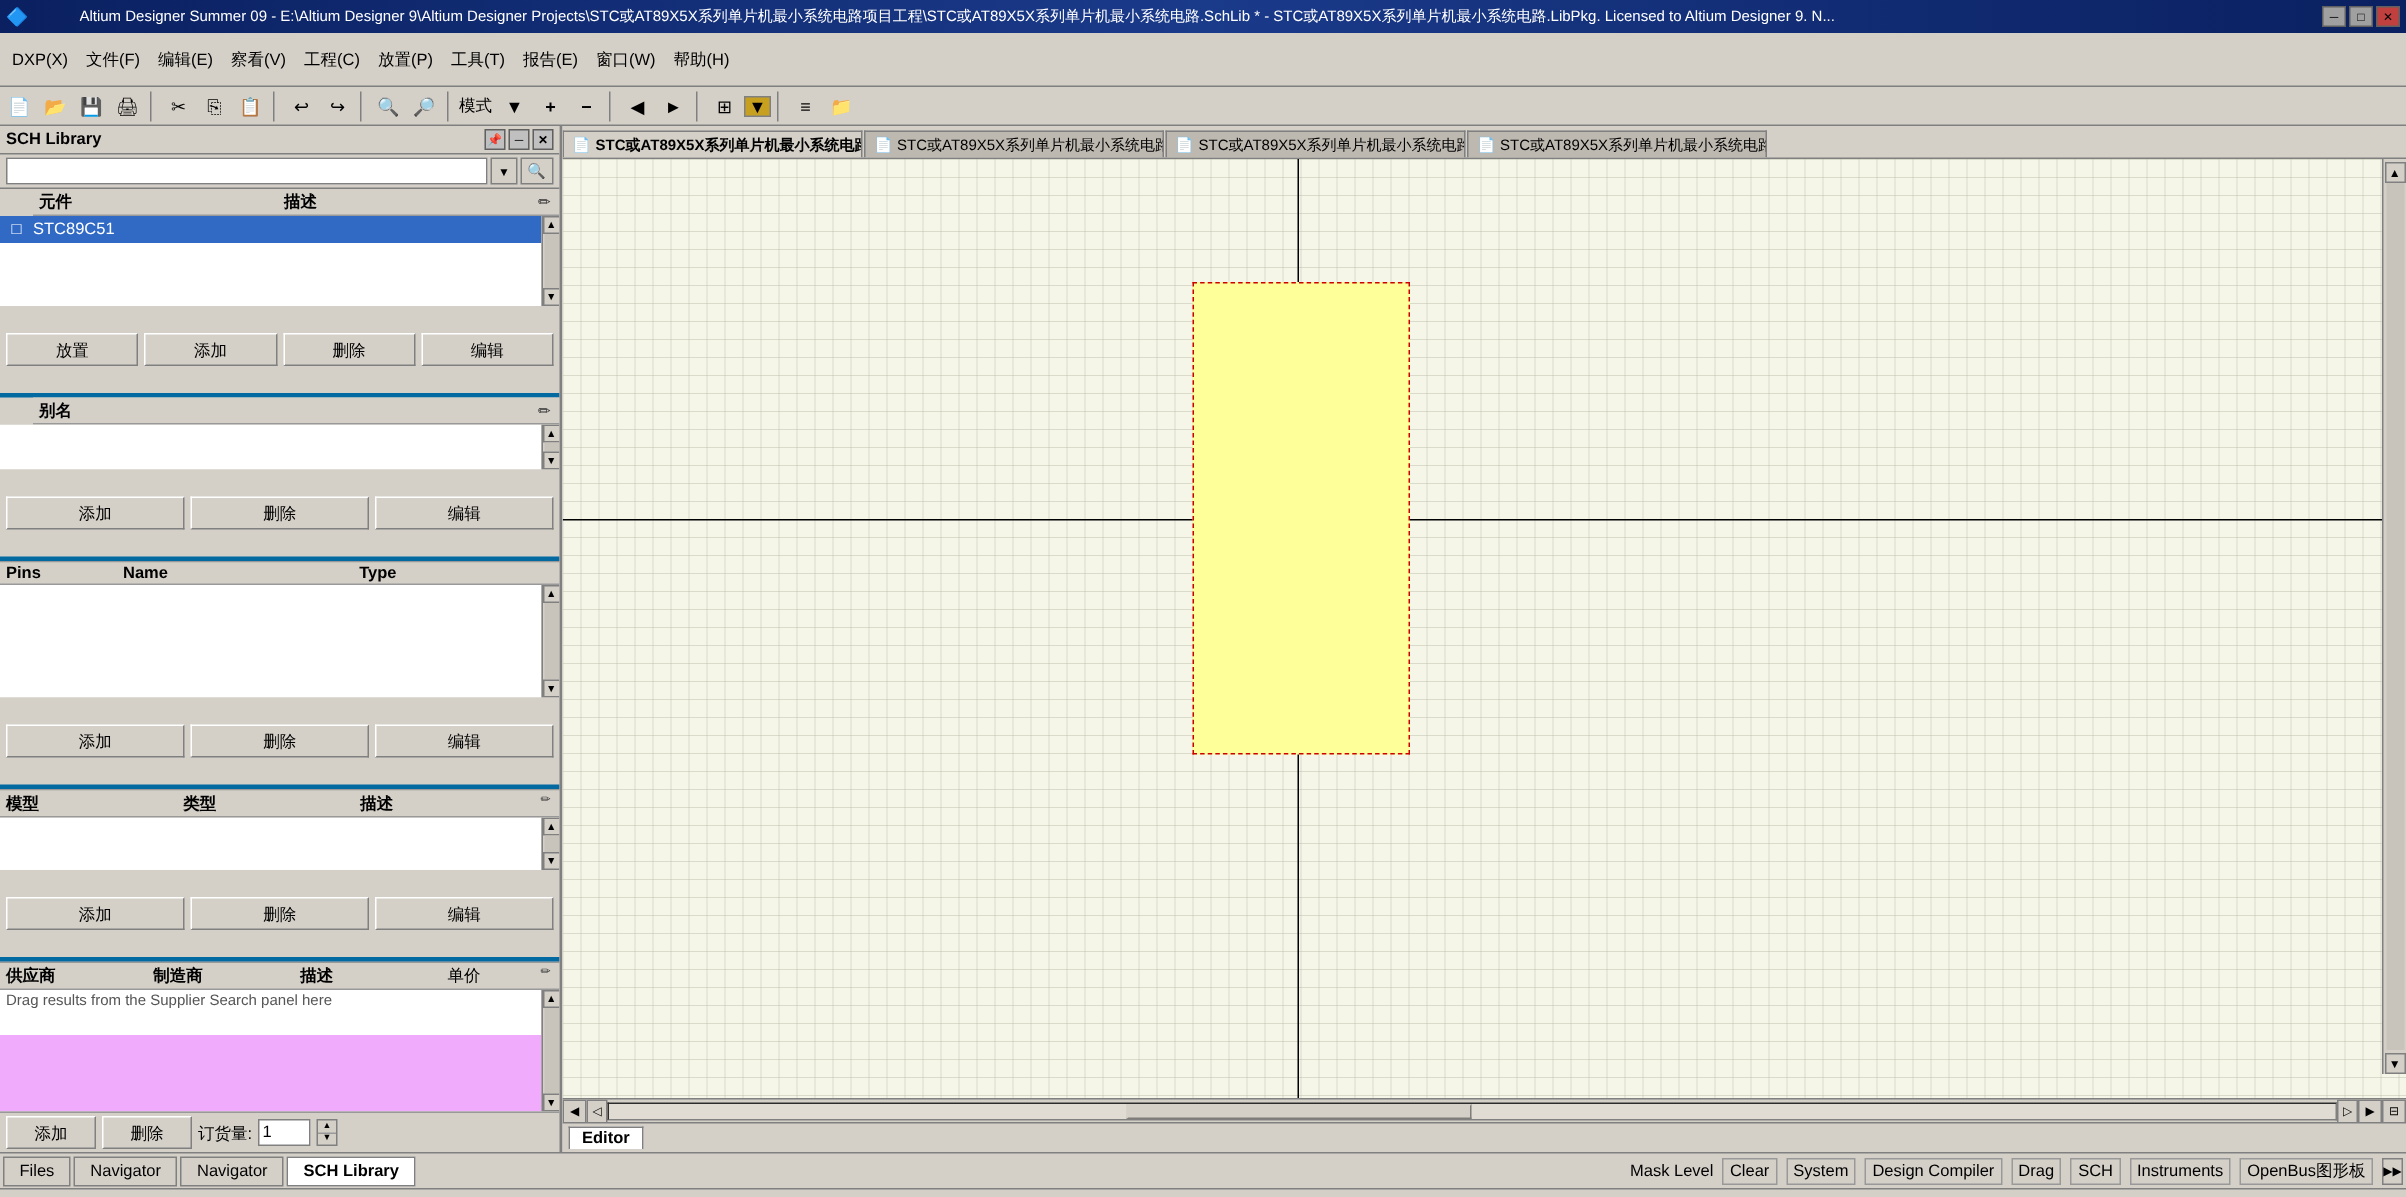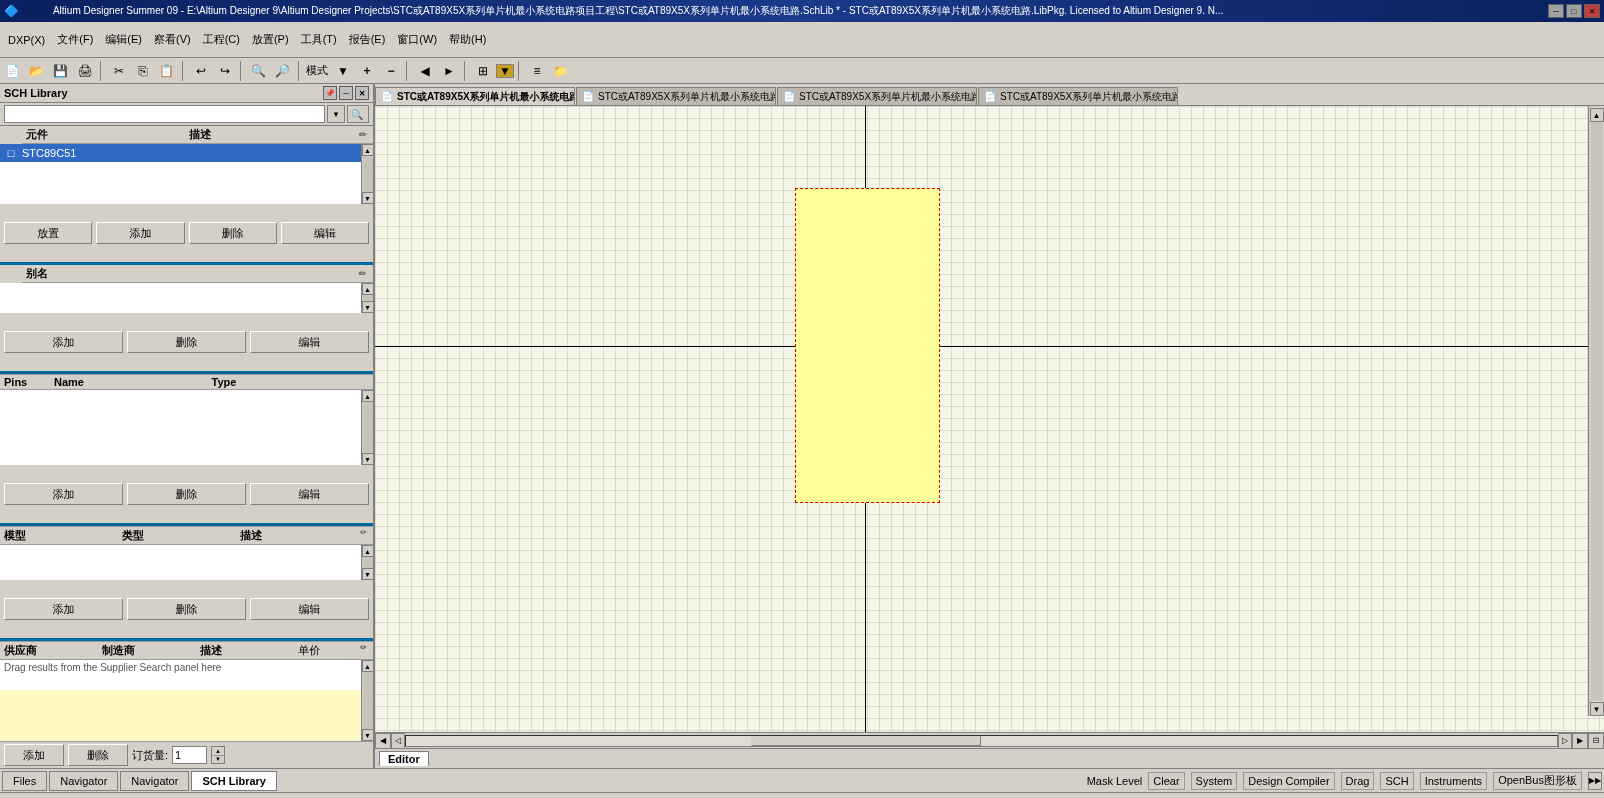--- a/index.html
+++ b/index.html
@@ -153,20 +153,21 @@
       display: flex;
       flex-direction: column;
       border-bottom: 1px solid #999;
     }
     .pins-header {
       display: flex;
       background: #d4d0c8;
       padding: 1px 4px;
       border-bottom: 1px solid #999;
       font-size: 11px;
+      gap: 28px;
     }
     .pins-col { font-weight: bold; }
     .pins-col-pins { width: 50px; }
 
     
     .model-section {
       display: flex;
       flex-direction: column;
       border-bottom: 1px solid #999;
     }
@@ -188,21 +189,21 @@
     .supplier-header {
       display: flex;
       background: #d4d0c8;
       padding: 1px 4px;
       border-bottom: 1px solid #999;
       font-size: 11px;
     }
     .supp-col { font-weight: bold; flex: 1; }
     .supp-col-price { width: 60px; }
     .supplier-drag-hint { font-size: 10px; color: #555; padding: 2px 4px; background: white; min-height: 30px; }
-    .supplier-list { background: #fef9c3; flex: 1; overflow-y: auto; }
+    .supplier-list { background: #f0abfc; flex: 1; overflow-y: auto; }
     .supplier-btn-row {
       display: flex;
       align-items: center;
       gap: 4px;
       padding: 2px 4px;
       border-top: 1px solid #999;
     }
     .qty-label { font-size: 11px; }
     .qty-input { width: 40px; height: 18px; border: 1px solid #808080; background: white; font-size: 11px; padding: 0 2px; }
 

